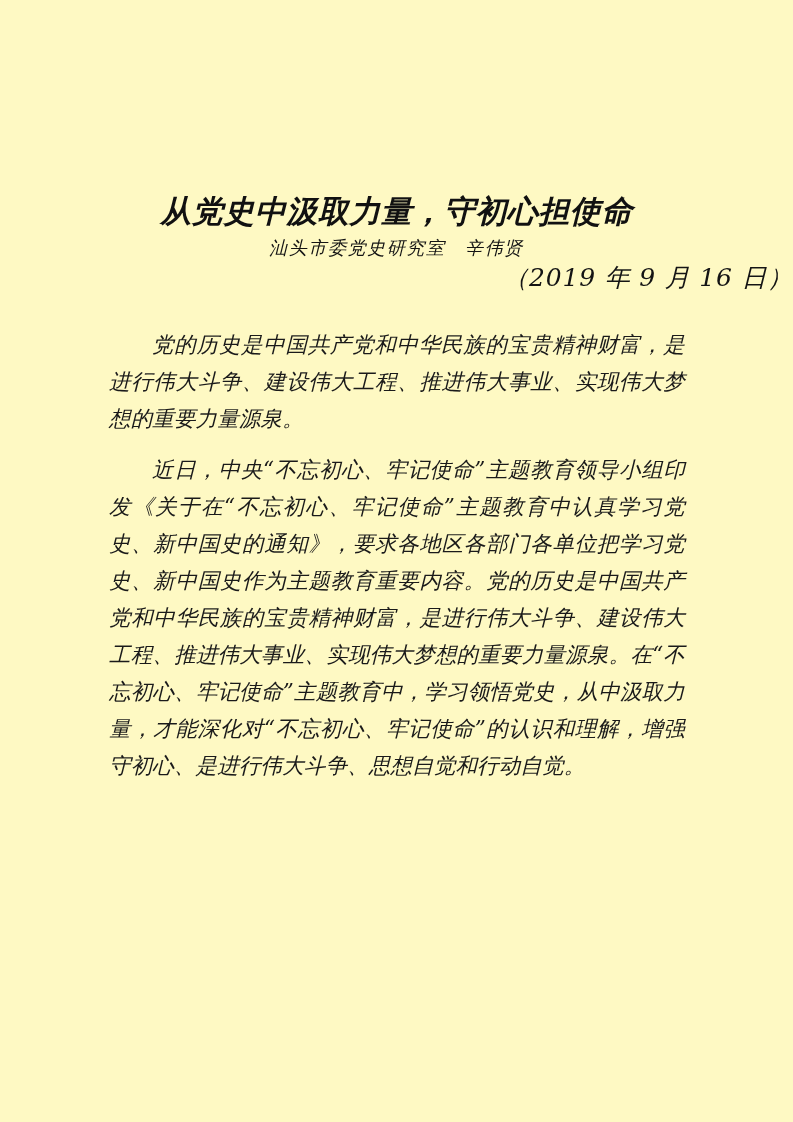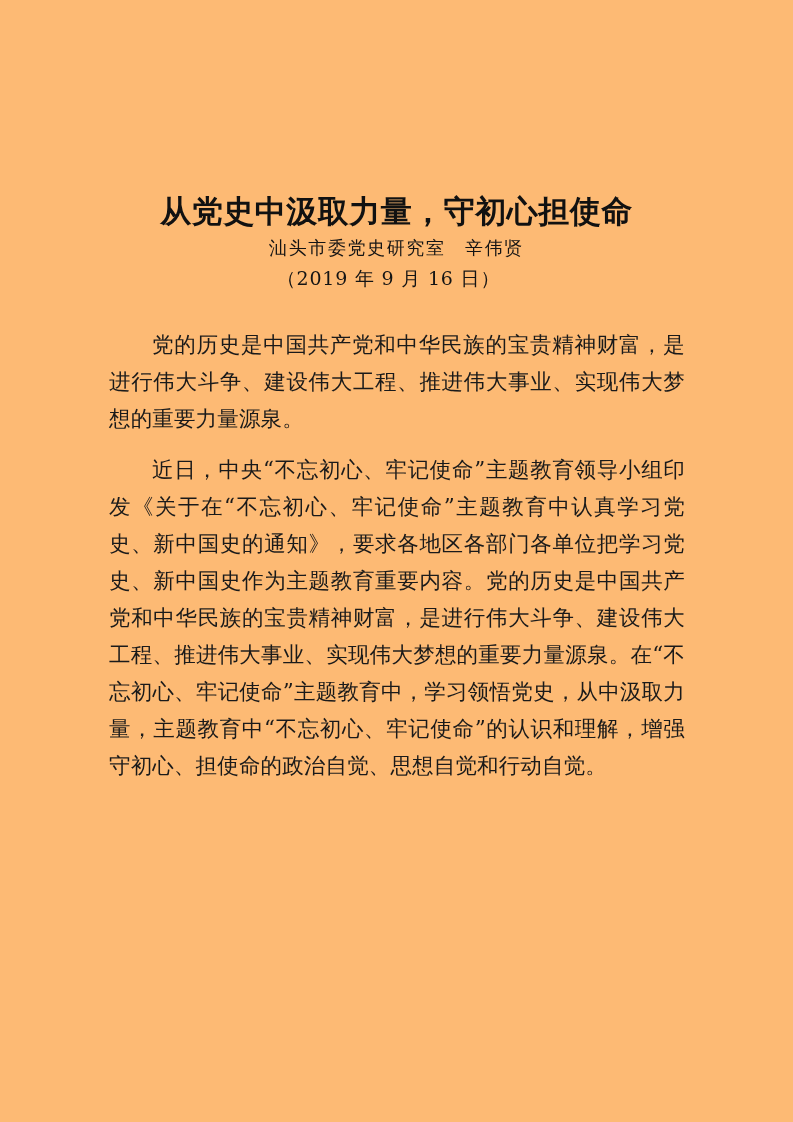--- a/index.html
+++ b/index.html
@@ -4,25 +4,26 @@
 <style>
   html, body {
     margin: 0;
     padding: 0;
     background: #ffffff;
   }
   .page {
     position: relative;
     width: 793px;
     height: 1122px;
-    background: #fdba74;
+    background: #fef9c3;
     overflow: hidden;
     font-family: "DejaVu Serif", "Liberation Serif", serif;
     color: #000000;
     box-sizing: border-box;
+    font-style: italic;
   }
 
   
   .doc-title {
     position: absolute;
     left: 0;
     right: 0;
     top: 168px;
     text-align: center;
     font-family: "DejaVu Serif", "Liberation Serif", serif;
@@ -43,25 +44,25 @@
     font-size: 18px;
     line-height: 28px;
     letter-spacing: 1.6px;
     color: #141414;
     white-space: nowrap;
   }
 
   .byline-date {
     position: absolute;
     left: 0;
-    right: 16px;
+    right: 0;
     top: 264px;
-    text-align: center;
+    text-align: right;
     font-family: "DejaVu Serif", "Liberation Serif", serif;
-    font-size: 19px;
+    font-size: 25px;
     line-height: 28px;
     letter-spacing: 0.8px;
     color: #141414;
     white-space: nowrap;
   }
 
   
   .body-col {
     position: absolute;
     left: 95px;
@@ -103,18 +104,18 @@
   <h1 class="doc-title">从党史中汲取力量，守初心担使命</h1>
 
   <div class="byline-author">汕头市委党史研究室　辛伟贤</div>
 
   <div class="byline-date">（2019 年 9 月 16 日）</div>
 
   <div class="body-col">
 
     <p class="para">党的历史是中国共产党和中华民族的宝贵精神财富，是进行伟大斗争、建设伟大工程、推进伟大事业、实现伟大梦想的重要力量源泉。</p>
 
-    <p class="para">近日，中央“不忘初心、牢记使命”主题教育领导小组印发《关于在“不忘初心、牢记使命”主题教育中认真学习党史、新中国史的通知》，要求各地区各部门各单位把学习党史、新中国史作为主题教育重要内容。党的历史是中国共产党和中华民族的宝贵精神财富，是进行伟大斗争、建设伟大工程、推进伟大事业、实现伟大梦想的重要力量源泉。在“不忘初心、牢记使命”主题教育中，学习领悟党史，从中汲取力量，主题教育中“不忘初心、牢记使命”的认识和理解，增强守初心、担使命的政治自觉、思想自觉和行动自觉。</p>
+    <p class="para">近日，中央“不忘初心、牢记使命”主题教育领导小组印发《关于在“不忘初心、牢记使命”主题教育中认真学习党史、新中国史的通知》，要求各地区各部门各单位把学习党史、新中国史作为主题教育重要内容。党的历史是中国共产党和中华民族的宝贵精神财富，是进行伟大斗争、建设伟大工程、推进伟大事业、实现伟大梦想的重要力量源泉。在“不忘初心、牢记使命”主题教育中，学习领悟党史，从中汲取力量，才能深化对“不忘初心、牢记使命”的认识和理解，增强守初心、是进行伟大斗争、思想自觉和行动自觉。</p>
 
 
   </div>
 
 </div>
 
 </body></html>

